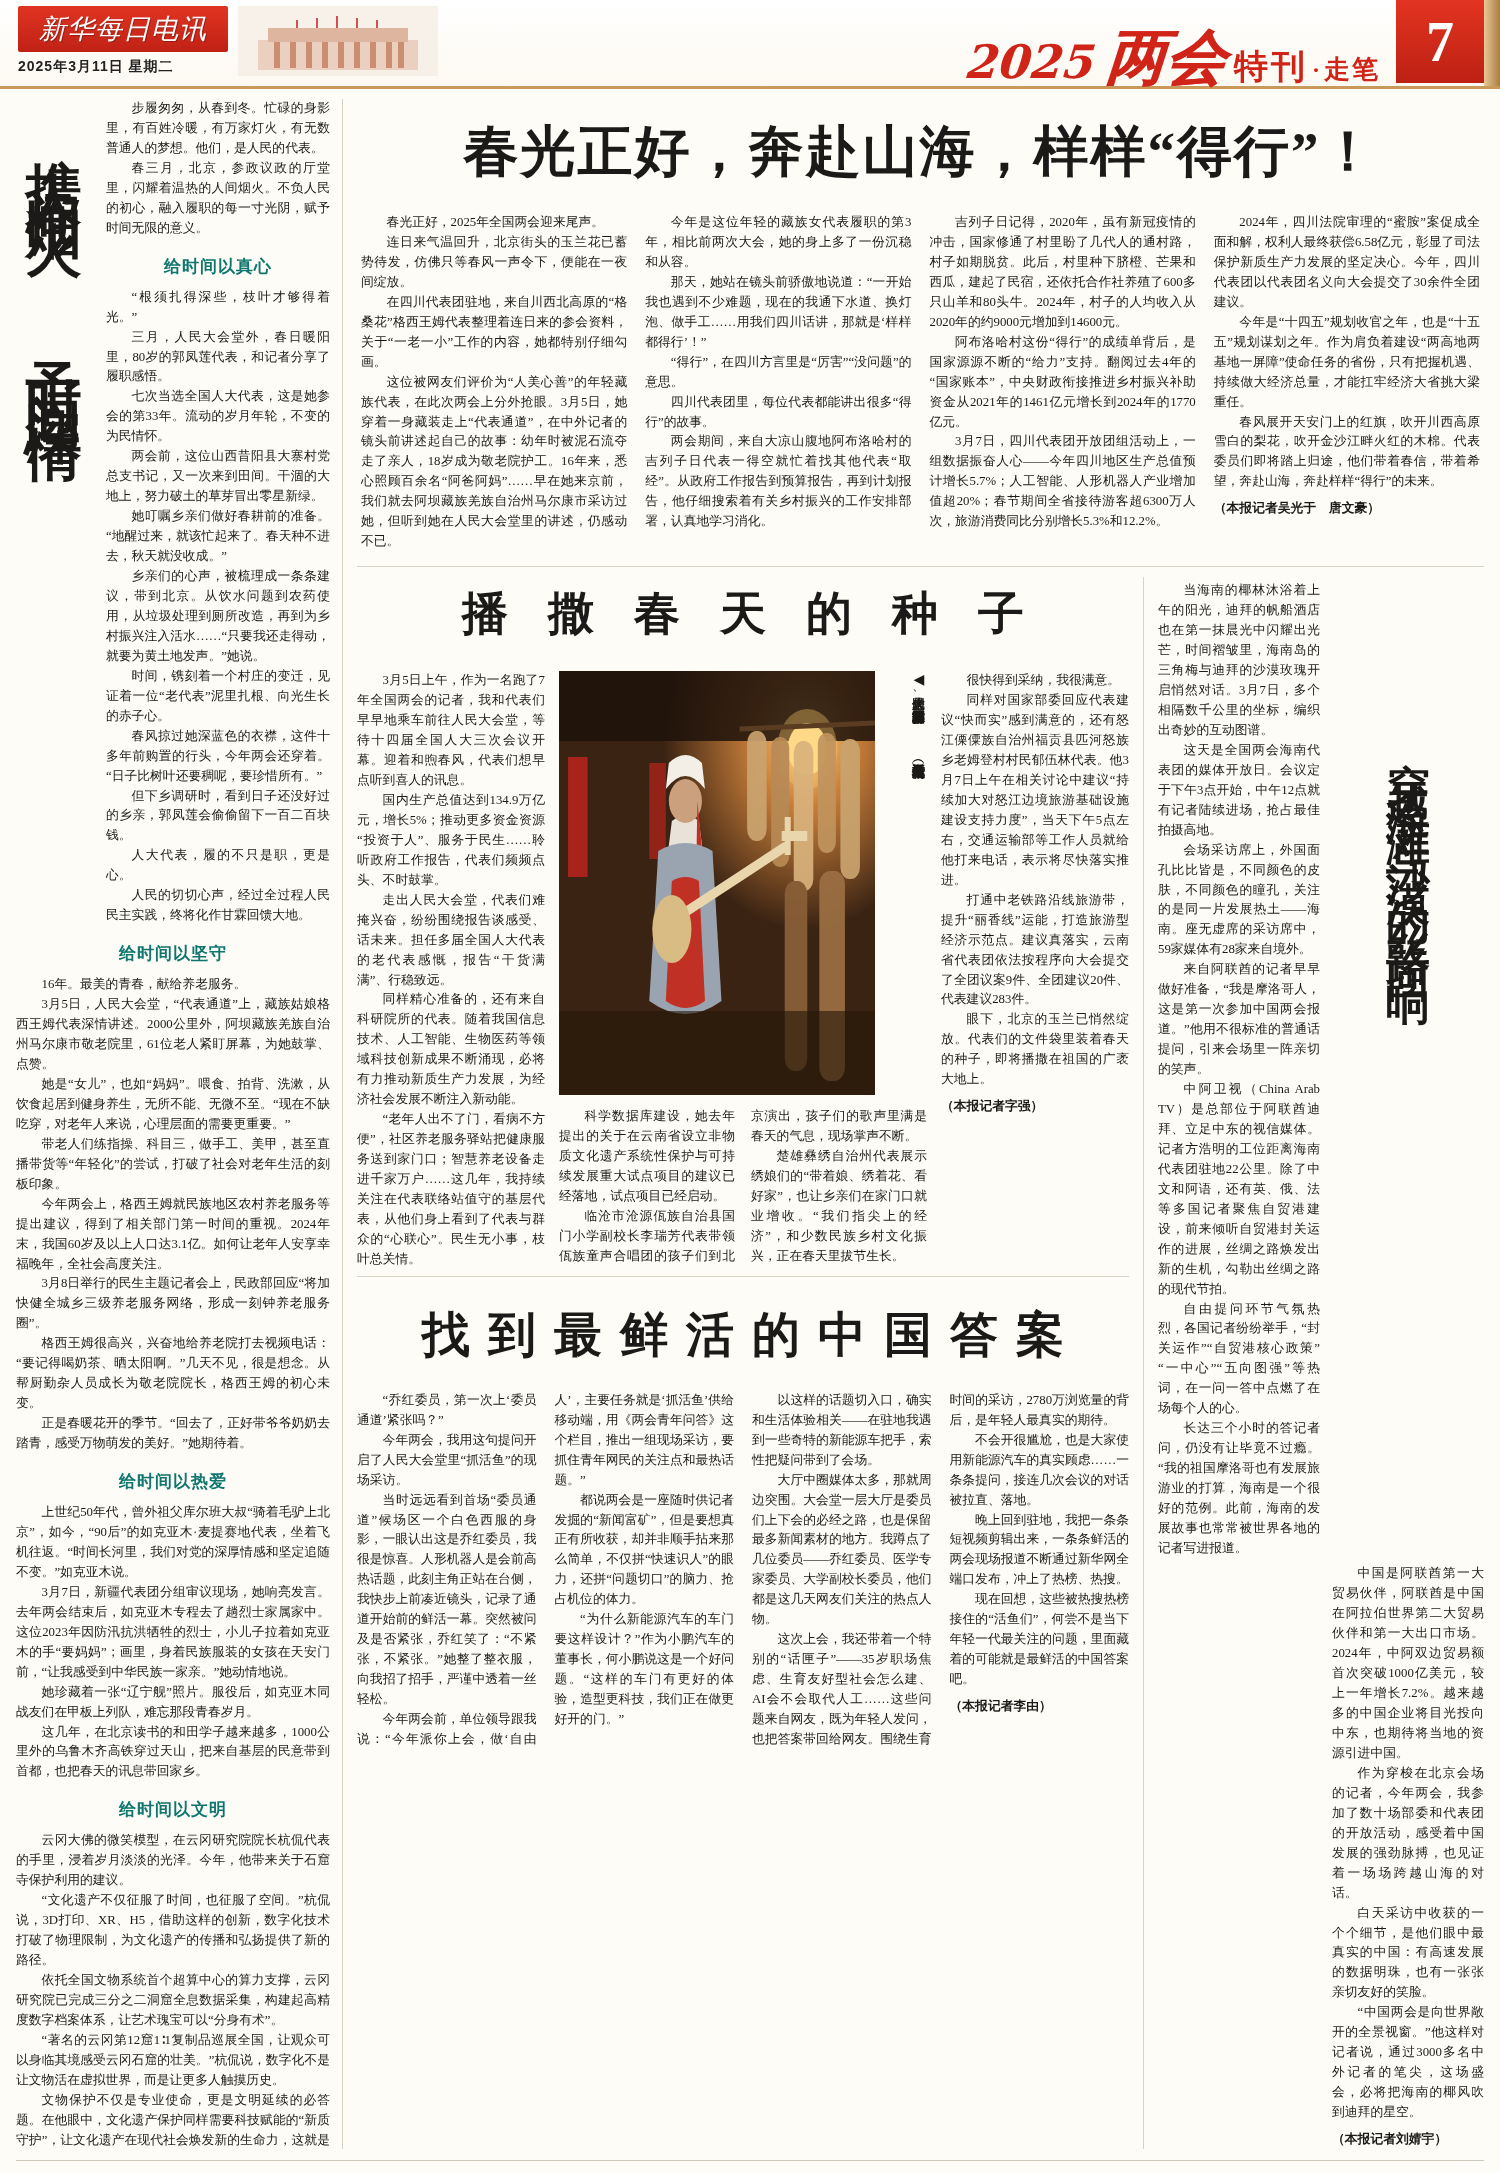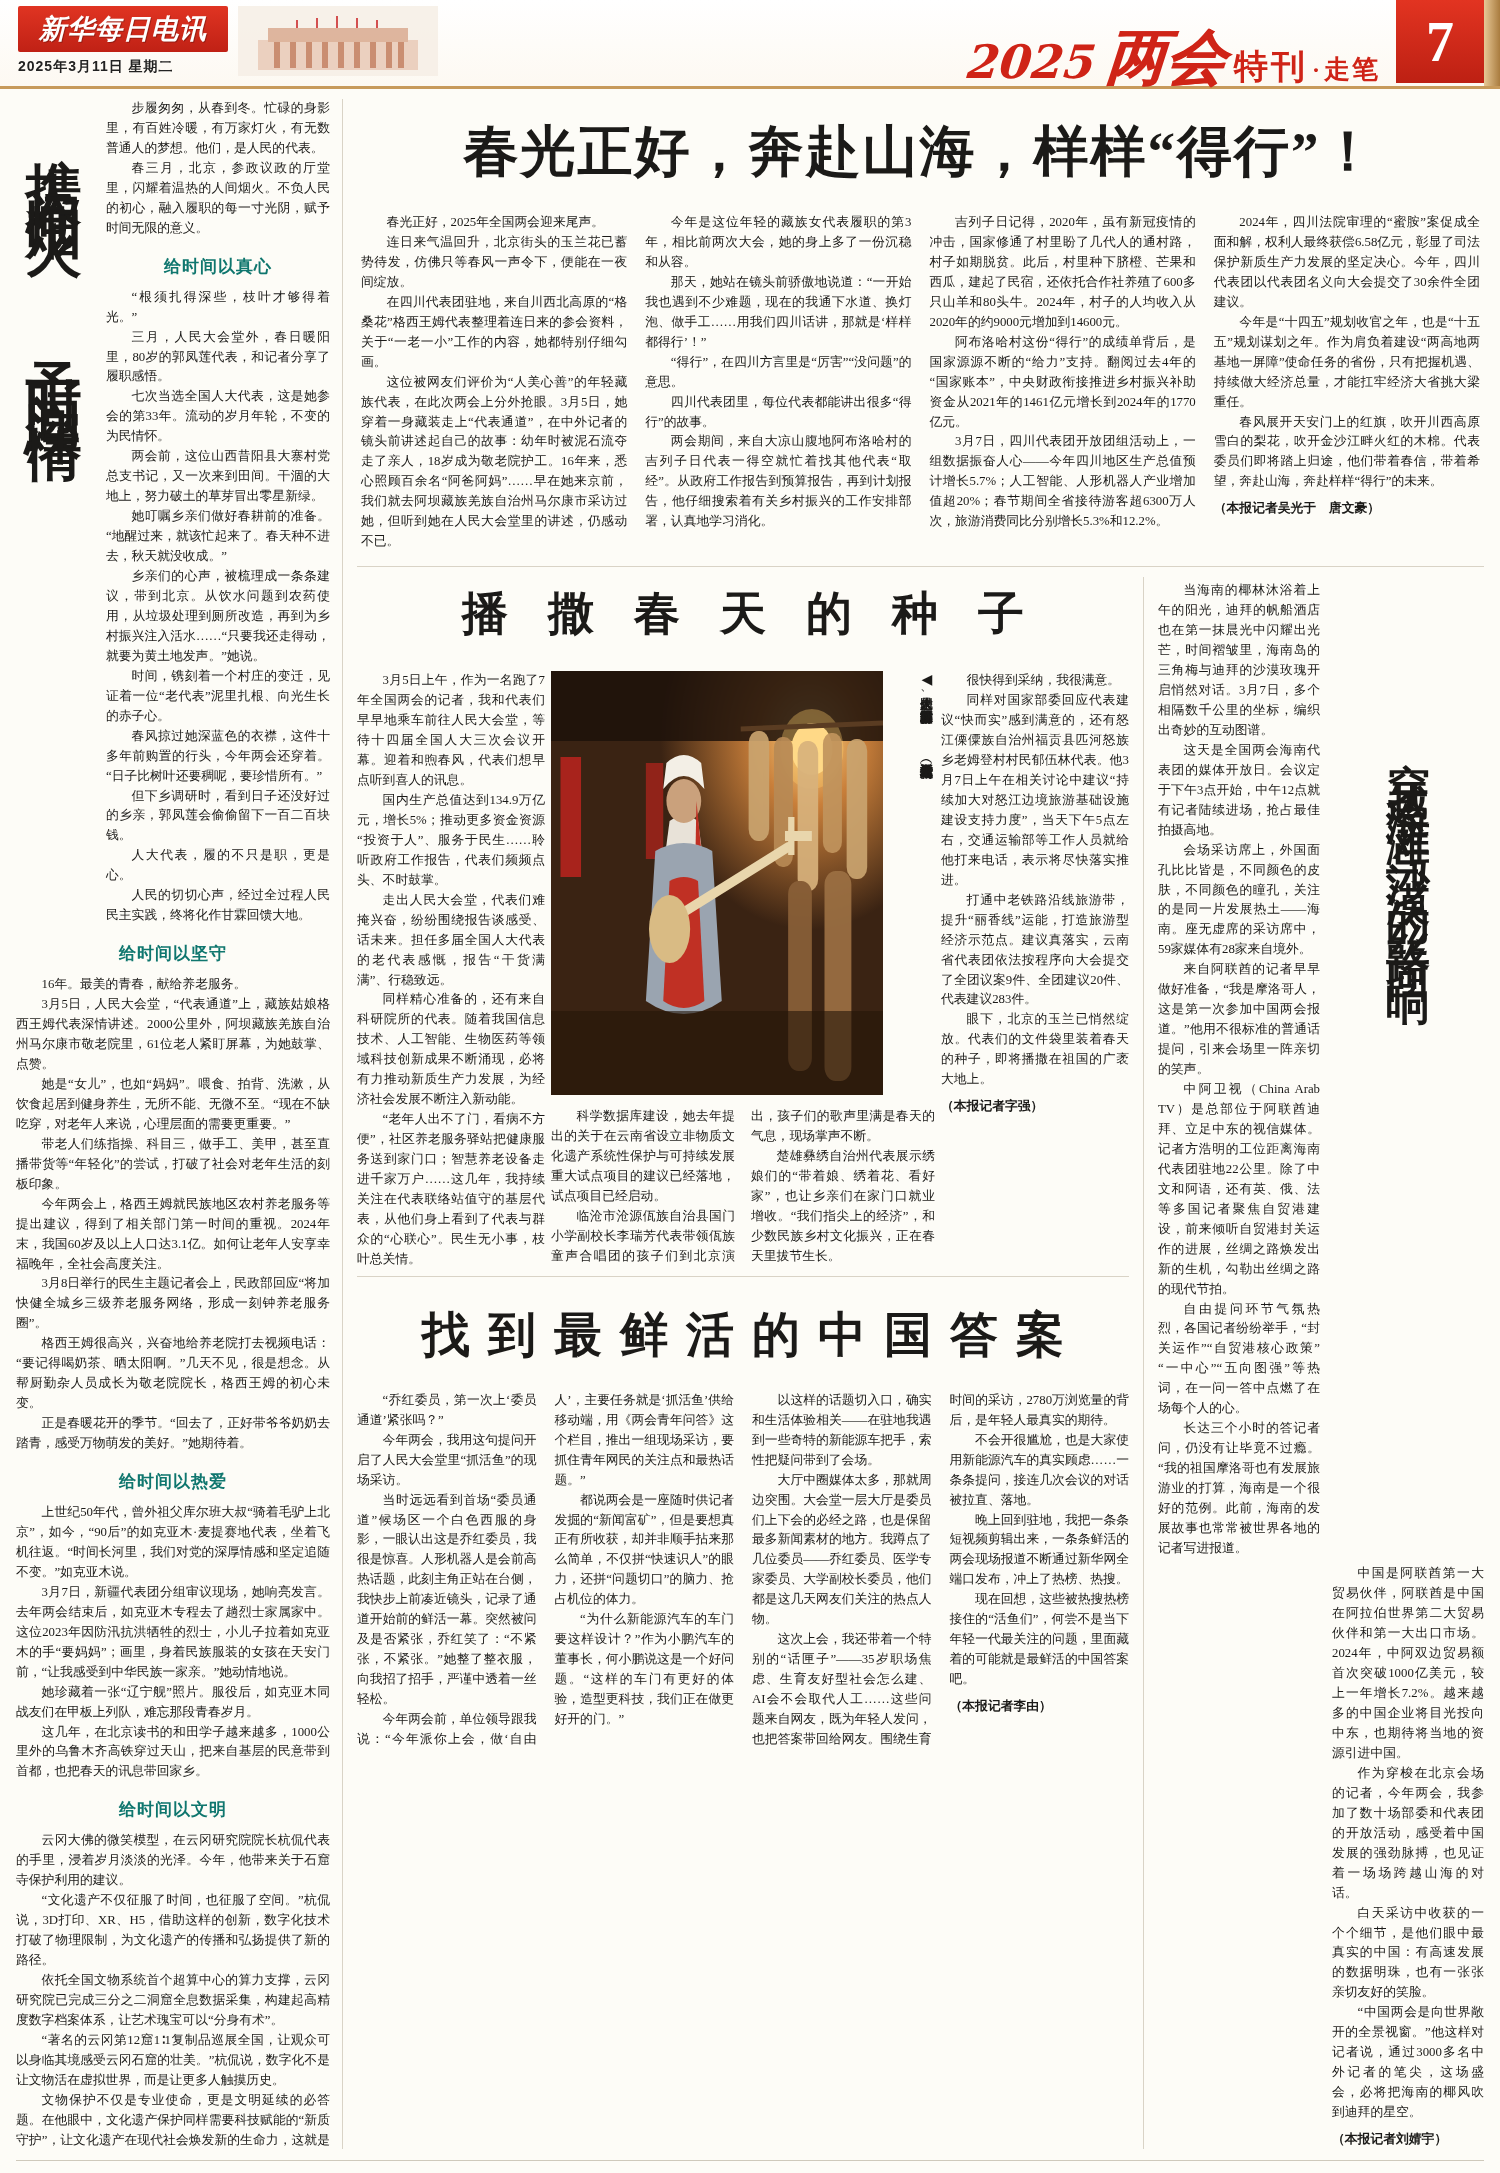--- a/index.html
+++ b/index.html
@@ -3,21 +3,21 @@
 <meta charset="utf-8">
 <style>
   html,body{margin:0;padding:0;background:#e8e6e0;}
   .page{width:1500px;height:2173px;margin:0 auto;background:#fdfcf7;position:relative;overflow:hidden;
         font-family:"Liberation Serif","DejaVu Serif",serif;color:#1b1a18;}
   
   .masthead{height:86px;position:relative;border-bottom:3px solid #c79a5b;
             background:linear-gradient(180deg,#ffffff 0%,#fdf9f2 100%);}
   .mh-left{position:absolute;left:18px;top:6px;width:210px;}
   .mh-logo{background:linear-gradient(180deg,#e03422,#c02115);color:#fff;height:46px;
-           display:flex;align-items:center;justify-content:center;font-weight:bold;
+           display:flex;align-items:center;justify-content:center;font-weight:normal;
            font-size:27px;font-style:italic;letter-spacing:1px;border-radius:2px;
            text-shadow:1px 1px 0 rgba(0,0,0,.25);}
   .mh-date{font-family:"Liberation Sans",sans-serif;font-weight:bold;font-size:14px;
            letter-spacing:1px;margin-top:6px;color:#222;}
   .mh-hall{position:absolute;left:238px;top:6px;width:200px;height:70px;opacity:.85;}
   .mh-edition{position:absolute;right:120px;top:18px;display:flex;align-items:baseline;
               color:#cf2417;white-space:nowrap;}
   .ed-year{font-size:46px;font-weight:bold;font-style:italic;transform:skewX(-6deg);
            font-family:"DejaVu Serif",serif;margin-right:10px;}
   .ed-brush{font-size:60px;font-weight:bold;font-style:italic;transform:skewX(-4deg);
@@ -52,21 +52,21 @@
   .headline-xl{font-size:55px;font-weight:bold;text-align:center;letter-spacing:2px;
                margin:16px 0 24px 0;font-family:"Liberation Serif",serif;}
   .cols-4{columns:4;column-gap:18px;}
   .cols-2{columns:2;column-gap:16px;}
   .lower{display:flex;gap:14px;flex:1;margin-top:10px;min-height:0;}
   .center-area{flex:1;padding-right:14px;min-width:0;}
   .headline-mid{font-size:46px;font-weight:bold;text-align:center;letter-spacing:40px;
                 padding-left:40px;margin:6px 0 26px 0;font-family:"Liberation Serif",serif;}
   .headline-bottom{font-size:48px;font-weight:bold;text-align:center;letter-spacing:18px;
                    padding-left:18px;margin:26px 0 24px 0;font-family:"Liberation Serif",serif;}
-  .mid-body{display:flex;gap:6px;}
+  .mid-body{display:flex;gap:14px;}
   .mid-colA,.mid-colD{width:188px;flex:none;}
   .mid-center{flex:1;min-width:0;}
   .photo-wrap{display:flex;margin-bottom:12px;}
   .photo-svg{flex:1;height:424px;display:block;background:#2b1a10;}
   .photo-caption{width:44px;writing-mode:vertical-rl;text-orientation:upright;
                  font-size:13px;line-height:1.25;padding-left:8px;height:424px;}
   .cap-marker{font-size:14px;}
   .cap-credit{font-family:"Liberation Sans",sans-serif;font-weight:bold;padding-top:26px;
               text-orientation:mixed;}
   .bottom-article{border-top:1px solid #d9d3c6;margin-top:6px;}

